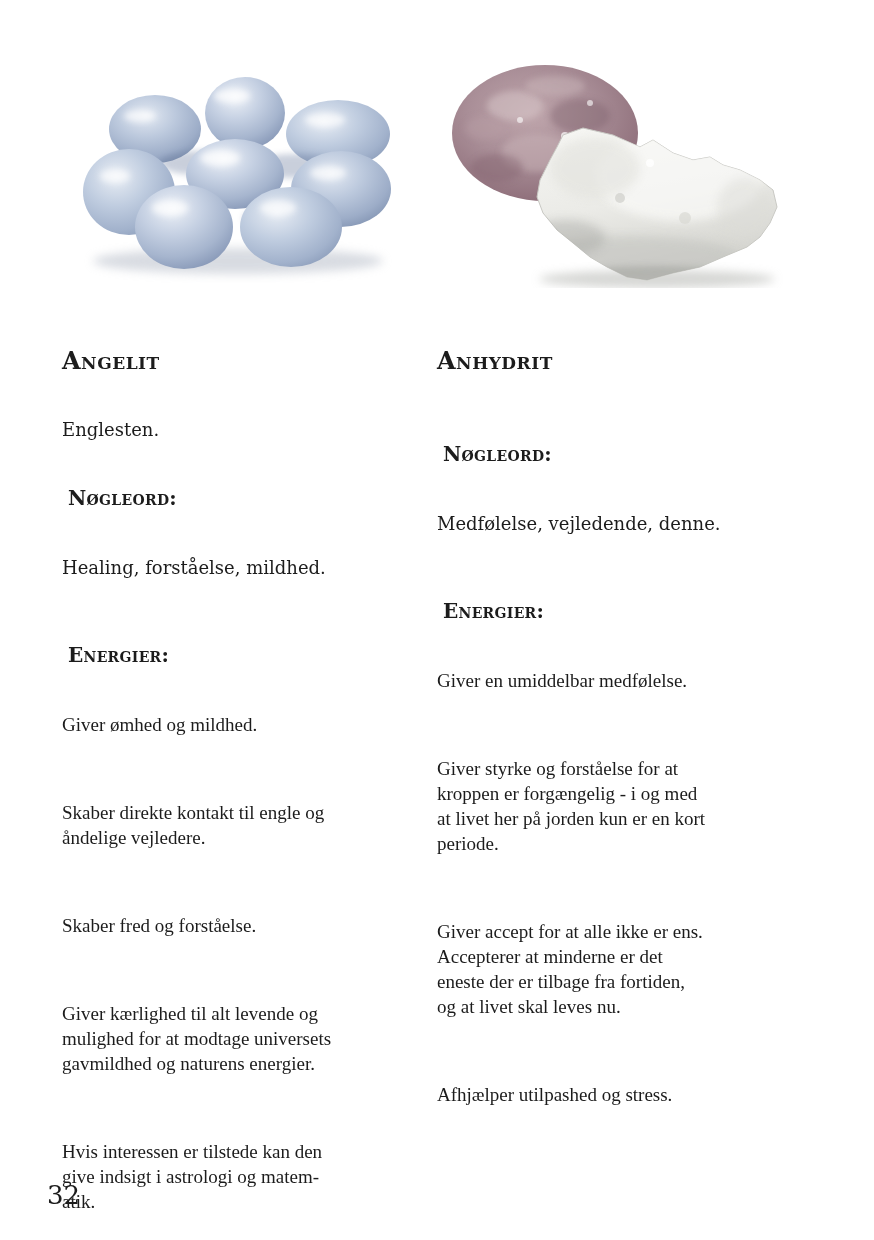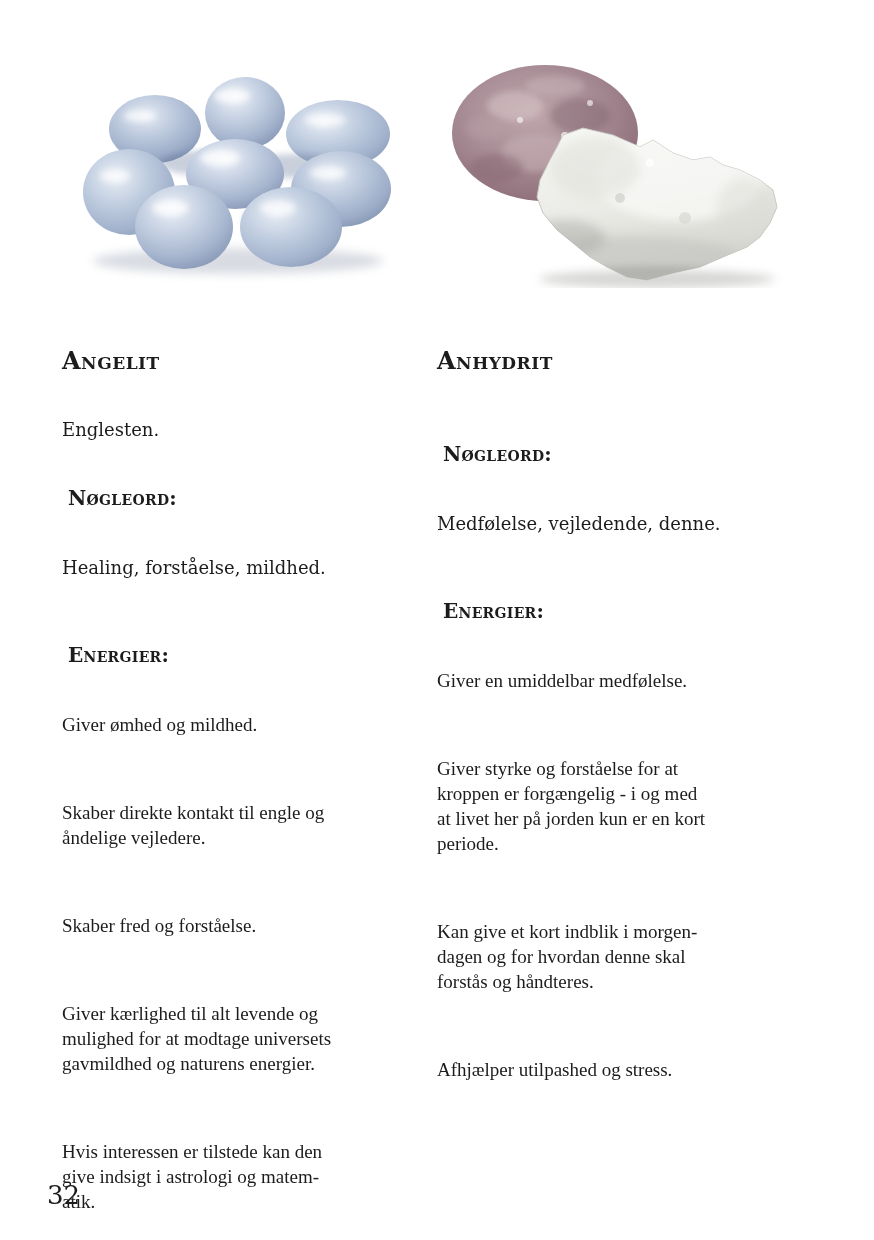--- a/index.html
+++ b/index.html
@@ -168,20 +168,21 @@
 <section class="col col-right">
   <h2 class="entry-title">Anhydrit</h2>
   <p class="label gap-before">Nøgleord:</p>
   <p class="line">Medfølelse, vejledende, denne.</p>
   <p class="label gap-before">Energier:</p>
   <p class="para">Giver en umiddelbar medfølelse.</p>
   <p class="para">Giver styrke og forståelse for at
 kroppen er forgængelig - i og med
 at livet her på jorden kun er en kort
 periode.</p>
-  <p class="para">Kan give et kort indblik i morgen-
-dagen og for hvordan denne skal
-forstås og håndteres.</p>
+  <p class="para">Giver accept for at alle ikke er ens.
+Accepterer at minderne er det
+eneste der er tilbage fra fortiden,
+og at livet skal leves nu.</p>
   <p class="para">Afhjælper utilpashed og stress.</p>
   
 </section>
 
 <div class="page-number">32</div>
 
 </body></html>

